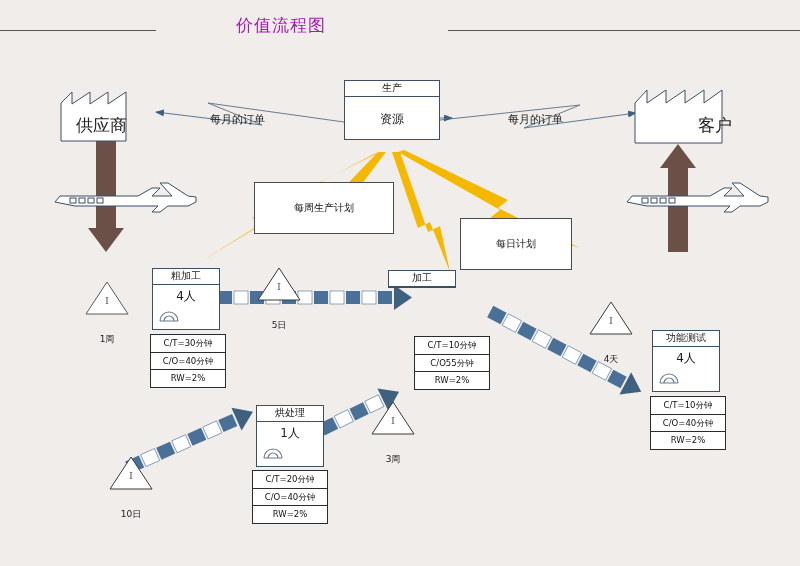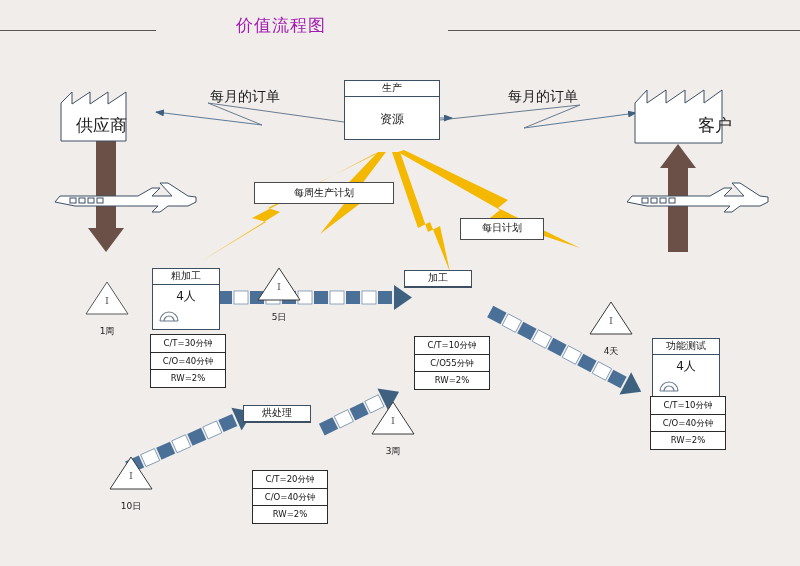--- a/index.html
+++ b/index.html
@@ -113,40 +113,41 @@
     text-align: center;
     top: 15px;
     font-size: 10px;
     color: #5a5a5a;
     font-family: "DejaVu Serif", "Liberation Serif", serif;
   }
   .inv-label {
     text-align: center;
     font-size: 9px;
     color: #1b1b1b;
-    margin-top: 9px;
+    margin-top: 17px;
   }
 
   
   .planbox {
     background: #ffffff;
     border: 1px solid #4a4a4a;
     box-sizing: border-box;
     text-align: center;
     font-size: 10px;
     color: #111;
-    padding: 5px 8px;
+    padding: 20px 8px;
     line-height: 1;
   }
 
   
   .arrow-label {
-    font-size: 14px;
+    font-size: 11px;
     color: #1b1b1b;
     white-space: nowrap;
+    margin-top: 24px;
   }
 </style>
 </head>
 <body>
 
 <svg id="canvas" viewBox="0 0 800 566" xmlns="http://www.w3.org/2000/svg">
   <defs>
     <marker id="ah-blue" markerWidth="10" markerHeight="8" refX="9" refY="4" orient="auto" markerUnits="userSpaceOnUse">
       <path d="M0,0 L10,4 L0,8 z" fill="#3d617f"></path>
     </marker>
@@ -285,21 +286,21 @@
   <div class="proc-body" style="height:42px;">
     <div class="proc-count" style="top:14px;">资源</div>
   </div>
 </div>
 
 <div class="abs arrow-label" style="left:210px; top:88px;">每月的订单</div>
 <div class="abs arrow-label" style="left:508px; top:88px;">每月的订单</div>
 
 <div class="abs planbox" style="left:254px; top:182px; width:140px;">每周生产计划</div>
 
-<div class="abs planbox" style="left:460px; top:218px; width:84px;font-family:Liberation Mono, monospace;">每日计划</div>
+<div class="abs planbox" style="left:460px; top:218px; width:112px;">每日计划</div>
 
 <div class="abs inv" style="left:84px; top:280px;">
   <div class="inv-tri">
     <svg width="46" height="36" viewBox="0 0 46 36">
       <path d="M23,2 L44,34 L2,34 z" fill="#ffffff" stroke="#5a5a5a" stroke-width="1"></path>
     </svg>
     <div class="inv-i">I</div>
   </div>
   <div class="inv-label">1周</div>
 </div>
@@ -326,40 +327,40 @@
 <div class="abs inv" style="left:256px; top:266px;">
   <div class="inv-tri">
     <svg width="46" height="36" viewBox="0 0 46 36">
       <path d="M23,2 L44,34 L2,34 z" fill="#ffffff" stroke="#3a3a3a" stroke-width="1"></path>
     </svg>
     <div class="inv-i">I</div>
   </div>
   <div class="inv-label">5日</div>
 </div>
 
-<div class="abs proc" style="left:404px; top:270px;">
+<div class="abs proc" style="left:388px; top:270px;">
   <div class="proc-head">加工</div>
 </div>
 <div class="abs databox" style="left:414px; top:336px;">
   <div>C/T=10分钟</div>
   <div>C/O55分钟</div>
   <div>RW=2%</div>
 </div>
 
 <div class="abs inv" style="left:588px; top:300px;">
   <div class="inv-tri">
     <svg width="46" height="36" viewBox="0 0 46 36">
       <path d="M23,2 L44,34 L2,34 z" fill="#ffffff" stroke="#3a3a3a" stroke-width="1"></path>
     </svg>
     <div class="inv-i">I</div>
   </div>
   <div class="inv-label">4天</div>
 </div>
 
-<div class="abs proc" style="left:652px; top:330px;margin-top:8px;">
+<div class="abs proc" style="left:652px; top:330px;">
   <div class="proc-head">功能测试</div>
   <div class="proc-body">
     <div class="proc-count">4人</div>
     <span class="operator-icon">
       <svg width="22" height="14" viewBox="0 0 22 14">
         <path d="M2,13 A9,9 0 0 1 20,13" fill="none" stroke="#6b7b8c" stroke-width="1.2"></path>
         <path d="M6,13 A5,5 0 0 1 16,13" fill="none" stroke="#6b7b8c" stroke-width="1.2"></path>
         <line x1="2" y1="13" x2="20" y2="13" stroke="#6b7b8c" stroke-width="1"></line>
       </svg>
     </span>
@@ -374,22 +375,32 @@
 <div class="abs inv" style="left:370px; top:400px;">
   <div class="inv-tri">
     <svg width="46" height="36" viewBox="0 0 46 36">
       <path d="M23,2 L44,34 L2,34 z" fill="#ffffff" stroke="#3a3a3a" stroke-width="1"></path>
     </svg>
     <div class="inv-i">I</div>
   </div>
   <div class="inv-label">3周</div>
 </div>
 
-<div class="abs proc" style="left:243px; top:405px;">
+<div class="abs proc" style="left:256px; top:405px;">
   <div class="proc-head">烘处理</div>
+  <div class="proc-body">
+    <div class="proc-count">1人</div>
+    <span class="operator-icon">
+      <svg width="22" height="14" viewBox="0 0 22 14">
+        <path d="M2,13 A9,9 0 0 1 20,13" fill="none" stroke="#6b7b8c" stroke-width="1.2"></path>
+        <path d="M6,13 A5,5 0 0 1 16,13" fill="none" stroke="#6b7b8c" stroke-width="1.2"></path>
+        <line x1="2" y1="13" x2="20" y2="13" stroke="#6b7b8c" stroke-width="1"></line>
+      </svg>
+    </span>
+  </div>
 </div>
 <div class="abs databox" style="left:252px; top:470px;">
   <div>C/T=20分钟</div>
   <div>C/O=40分钟</div>
   <div>RW=2%</div>
 </div>
 
 <div class="abs inv" style="left:108px; top:455px;">
   <div class="inv-tri">
     <svg width="46" height="36" viewBox="0 0 46 36">

